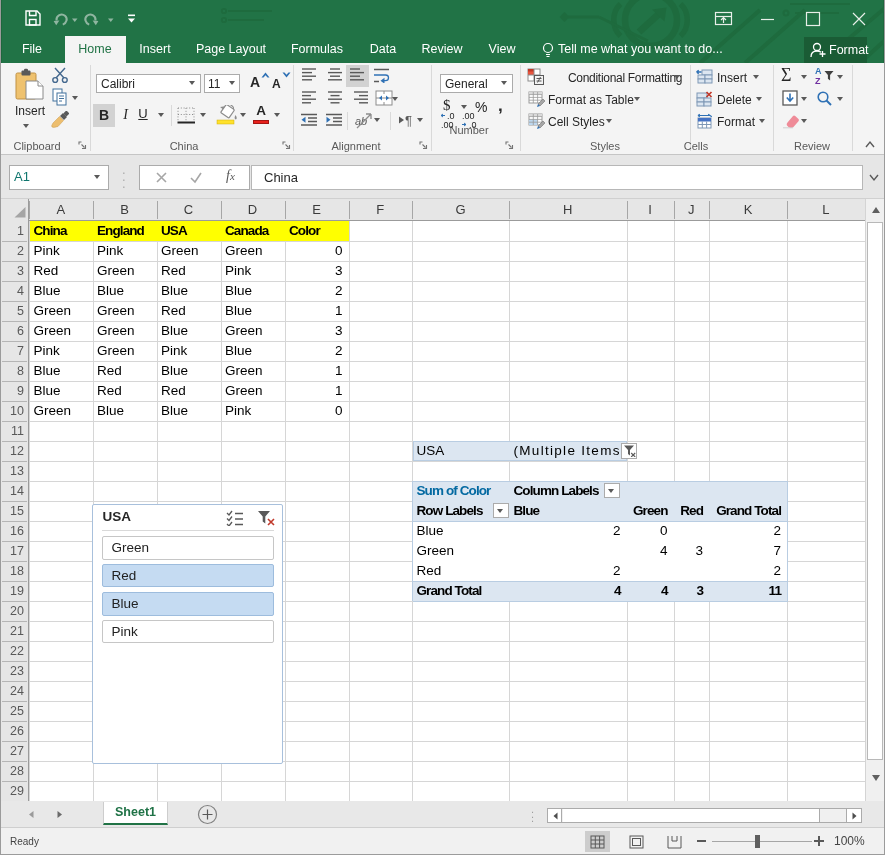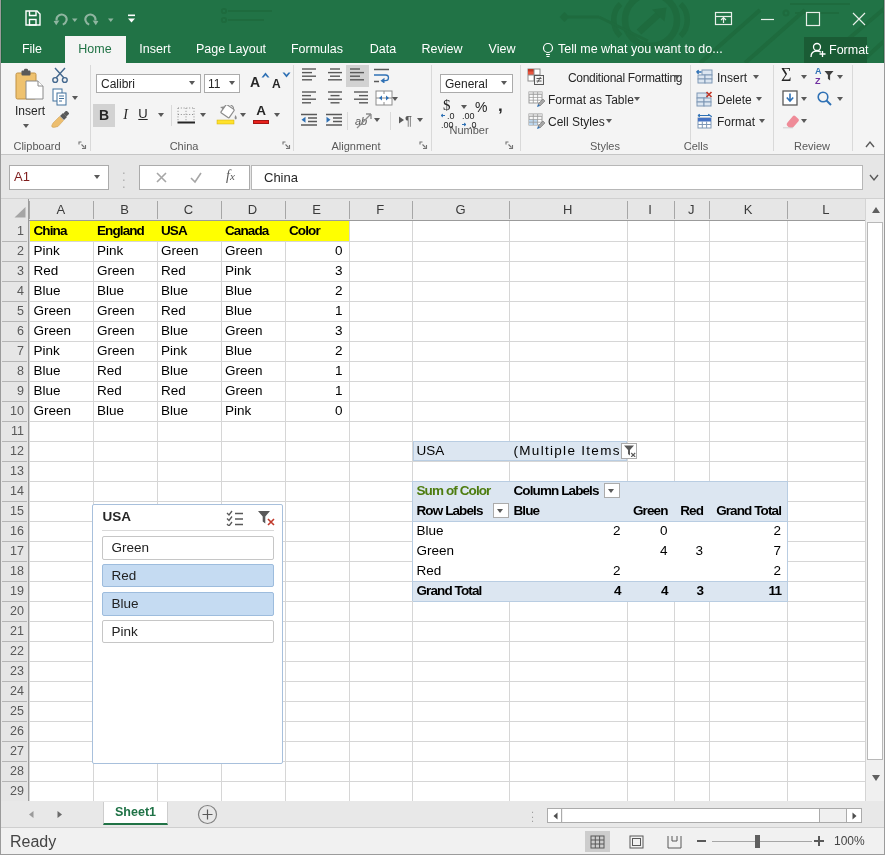--- a/index.html
+++ b/index.html
@@ -403,21 +403,21 @@
 <svg class="ab" style="left:782px;top:114px" width="18" height="15" viewBox="0 0 18 15">
 <path d="M5.5 8.5 L11 2 Q12 1 13.2 2 L16.5 5 Q17.5 6 16.5 7.2 L11 13.5 Q8.5 14.5 6.5 13 L5 11.5 Q4 10 5.5 8.5 z" fill="#ef8b98"></path>
 <path d="M1 13.8 h10" stroke="#d0d0d0" stroke-width="1"></path>
 </svg>
 <div class="ab dd" style="left:801px;top:119px"></div>
 <svg class="ab" style="left:864px;top:139px" width="12" height="10" viewBox="0 0 12 10">
       <path d="M2 8 L6 3 L10 8" fill="none" stroke="#595959" stroke-width="1.4"></path>
     </svg>
 <div class="ab" style="left:0;top:154.5px;width:885px;height:44.5px;background:#e6e6e6;border-bottom:1px solid #d0d0d0">
 <div class="ab box" style="left:9px;top:10.5px;width:100px;height:24.5px"></div>
-<div class="ab" style="left:14px;top:14px;font-size:13px;color:#7f1d1d">A1</div>
+<div class="ab" style="left:14px;top:14px;font-size:13px;color:#0f766e">A1</div>
 <div class="ab dd" style="left:94px;top:20.5px"></div>
 <div class="ab" style="left:122px;top:11px;color:#ababab;font-size:13px;letter-spacing:0;line-height:7px">.<br>.<br>.</div>
 <div class="ab box" style="left:139px;top:10.5px;width:111px;height:24.5px"></div>
 <svg class="ab" style="left:155px;top:16px" width="13" height="13" viewBox="0 0 13 13">
         <path d="M2 2 l9 9 M11 2 l-9 9" stroke="#a6a6a6" stroke-width="1.6"></path>
       </svg>
 <svg class="ab" style="left:189px;top:16px" width="14" height="13" viewBox="0 0 14 13">
         <path d="M2 7 l4 4 L12 2" fill="none" stroke="#a6a6a6" stroke-width="1.6"></path>
       </svg>
 <div class="ab" style="left:226px;top:13px;font-size:14px;font-style:italic;color:#595959;font-family:'Liberation Serif',serif">f<span style="font-size:11px">x</span></div>
@@ -613,21 +613,21 @@
 <div class="ab" style="left:412.5px;top:520.5px;width:375px;height:60px;background:#fff"></div>
 <div class="ab" style="left:412.5px;top:580.5px;width:375px;height:20px;background:#dce6f1"></div>
 <div class="ab" style="left:412.5px;top:520.5px;width:375px;height:1px;background:#b9cde2"></div>
 <div class="ab" style="left:412.5px;top:580.5px;width:375px;height:1px;background:#b9cde2"></div>
 <div class="ab" style="left:412.5px;top:600.5px;width:375px;height:1px;background:#b9cde2"></div>
 <div class="ab" style="left:412.5px;top:480.5px;width:375px;height:1px;background:#b9cde2"></div>
 <div class="ab" style="left:412px;top:480.5px;width:1px;height:120px;background:#b9cde2"></div>
 <div class="ab" style="left:787px;top:480.5px;width:1px;height:120px;background:#b9cde2"></div>
 <div class="ab ct" style="left:416.5px;top:440.5px;color:#000">USA</div>
 <div class="ab ct" style="left:513.5px;top:440.5px;letter-spacing:1.3px">(Multiple Items</div>
-<div class="ab ct b" style="left:416.5px;top:480.5px;color:#4d7c0f">Sum of Color</div>
+<div class="ab ct b" style="left:416.5px;top:480.5px;color:#0369a1">Sum of Color</div>
 <div class="ab ct b" style="left:513.5px;top:480.5px;color:#000">Column Labels</div>
 <div class="ab ct b" style="left:416.5px;top:500.5px;color:#000">Row Labels</div>
 <div class="ab ct b" style="left:513.5px;top:500.5px;color:#000">Blue</div>
 <div class="ab ct b" style="left:626.5px;top:500.5px;width:41.0px;text-align:right;color:#000">Green</div>
 <div class="ab ct b" style="left:673.5px;top:500.5px;width:29.5px;text-align:right;color:#000">Red</div>
 <div class="ab ct b" style="left:709px;top:500.5px;width:72px;text-align:right;color:#000">Grand Total</div>
 <div class="ab ct" style="left:416.5px;top:520.5px;color:#000">Blue</div>
 <div class="ab ct" style="left:509px;top:520.5px;width:111.5px;text-align:right;color:#000">2</div>
 <div class="ab ct" style="left:626.5px;top:520.5px;width:41.0px;text-align:right;color:#000">0</div>
 <div class="ab ct" style="left:709px;top:520.5px;width:72px;text-align:right;color:#000">2</div>
@@ -698,21 +698,21 @@
           <path d="M5.5 0.5 L1.5 4 L5.5 7.5 z" fill="#4d4d4d"></path>
         </svg>
 <div class="ab" style="left:15px;top:0;width:257px;height:12.5px;background:#fff;border-right:1px solid #ababab"></div>
 <div class="ab" style="left:298px;top:0;width:15px;height:12.5px;background:#fff;border-left:1px solid #ababab"></div>
 <svg class="ab" style="left:303px;top:2.5px" width="7" height="8" viewBox="0 0 7 8">
           <path d="M1.5 0.5 L5.5 4 L1.5 7.5 z" fill="#4d4d4d"></path>
         </svg>
 </div>
 </div>
 <div class="ab" style="left:0;top:827.5px;width:885px;height:27.5px;background:#f1f1f1">
-<div class="ab" style="left:10px;top:0;height:27px;line-height:27px;font-size:16px;color:#444">Ready</div>
+<div class="ab" style="left:10px;top:0;height:27px;line-height:27px;font-size:10px;color:#444">Ready</div>
 <div class="ab" style="left:585px;top:3px;width:25px;height:21px;background:#cdcdcd"></div>
 <svg class="ab" style="left:590px;top:7px" width="15" height="14" viewBox="0 0 15 14">
 <g stroke="#595959" fill="none">
           <rect x="1" y="1" width="13" height="12"></rect>
           <path d="M1 5 h13 M1 9 h13 M5.3 1 v12 M9.6 1 v12"></path>
         </g>
 </svg>
 <svg class="ab" style="left:629px;top:7px" width="15" height="14" viewBox="0 0 15 14">
 <g stroke="#595959" fill="none">
           <rect x="1" y="1" width="13" height="12"></rect>

